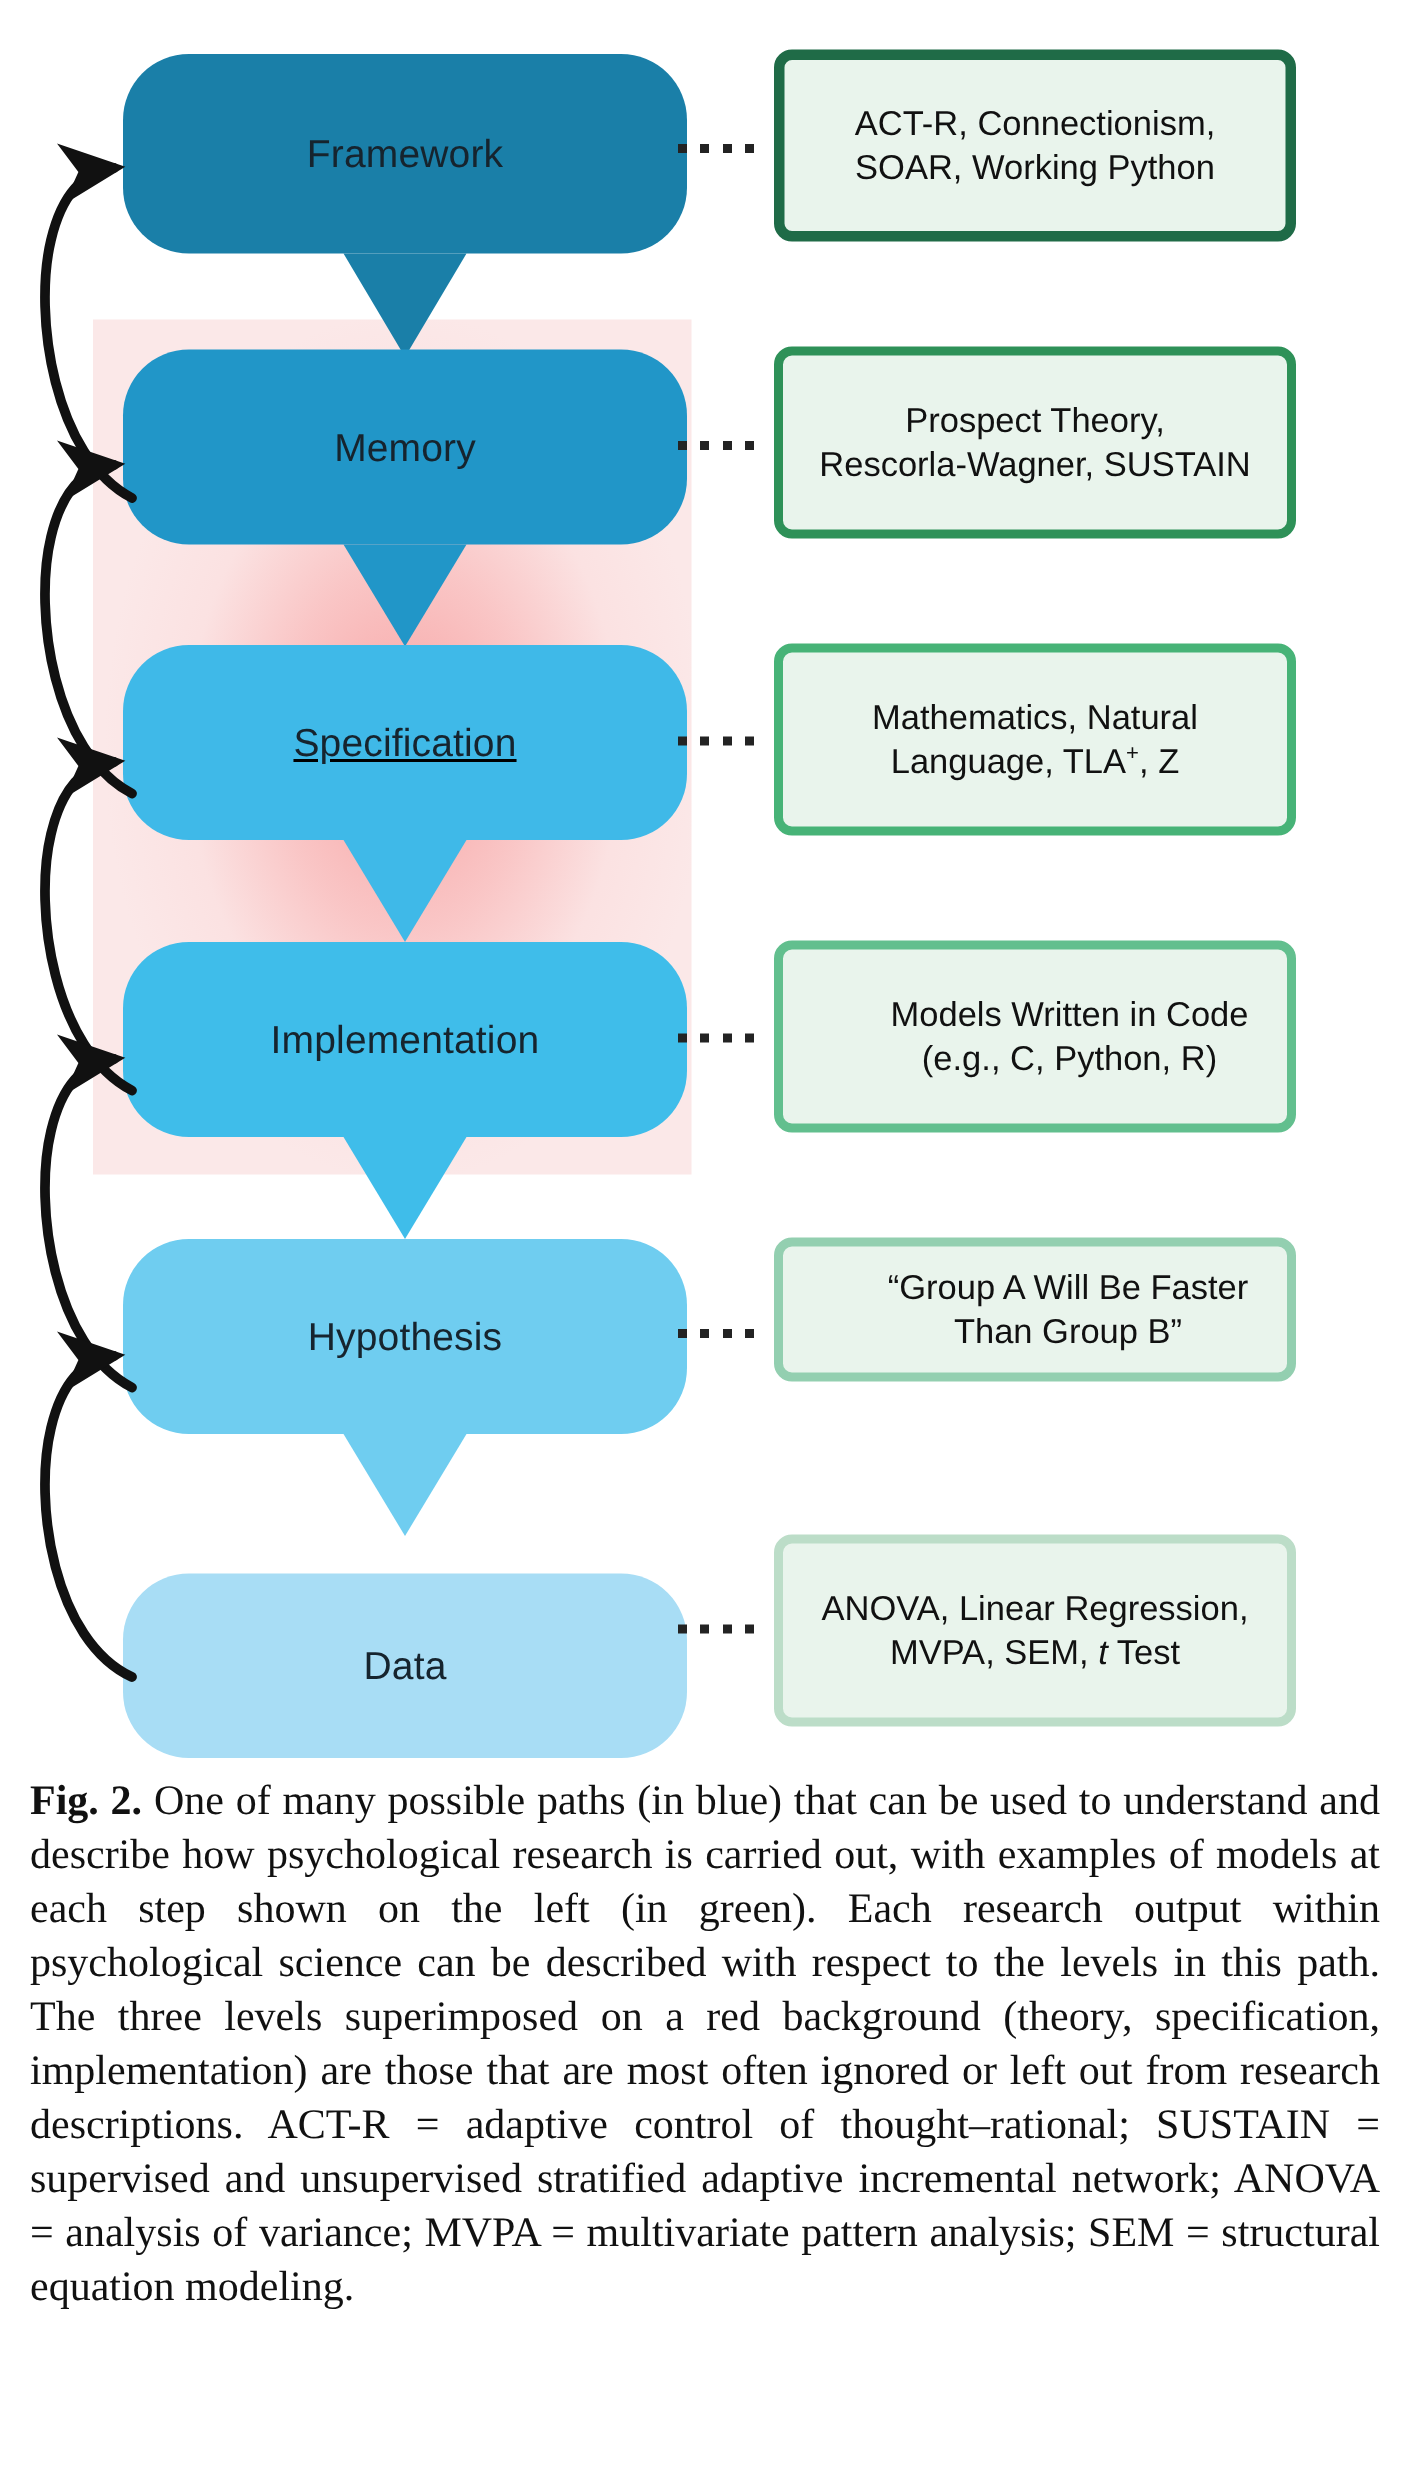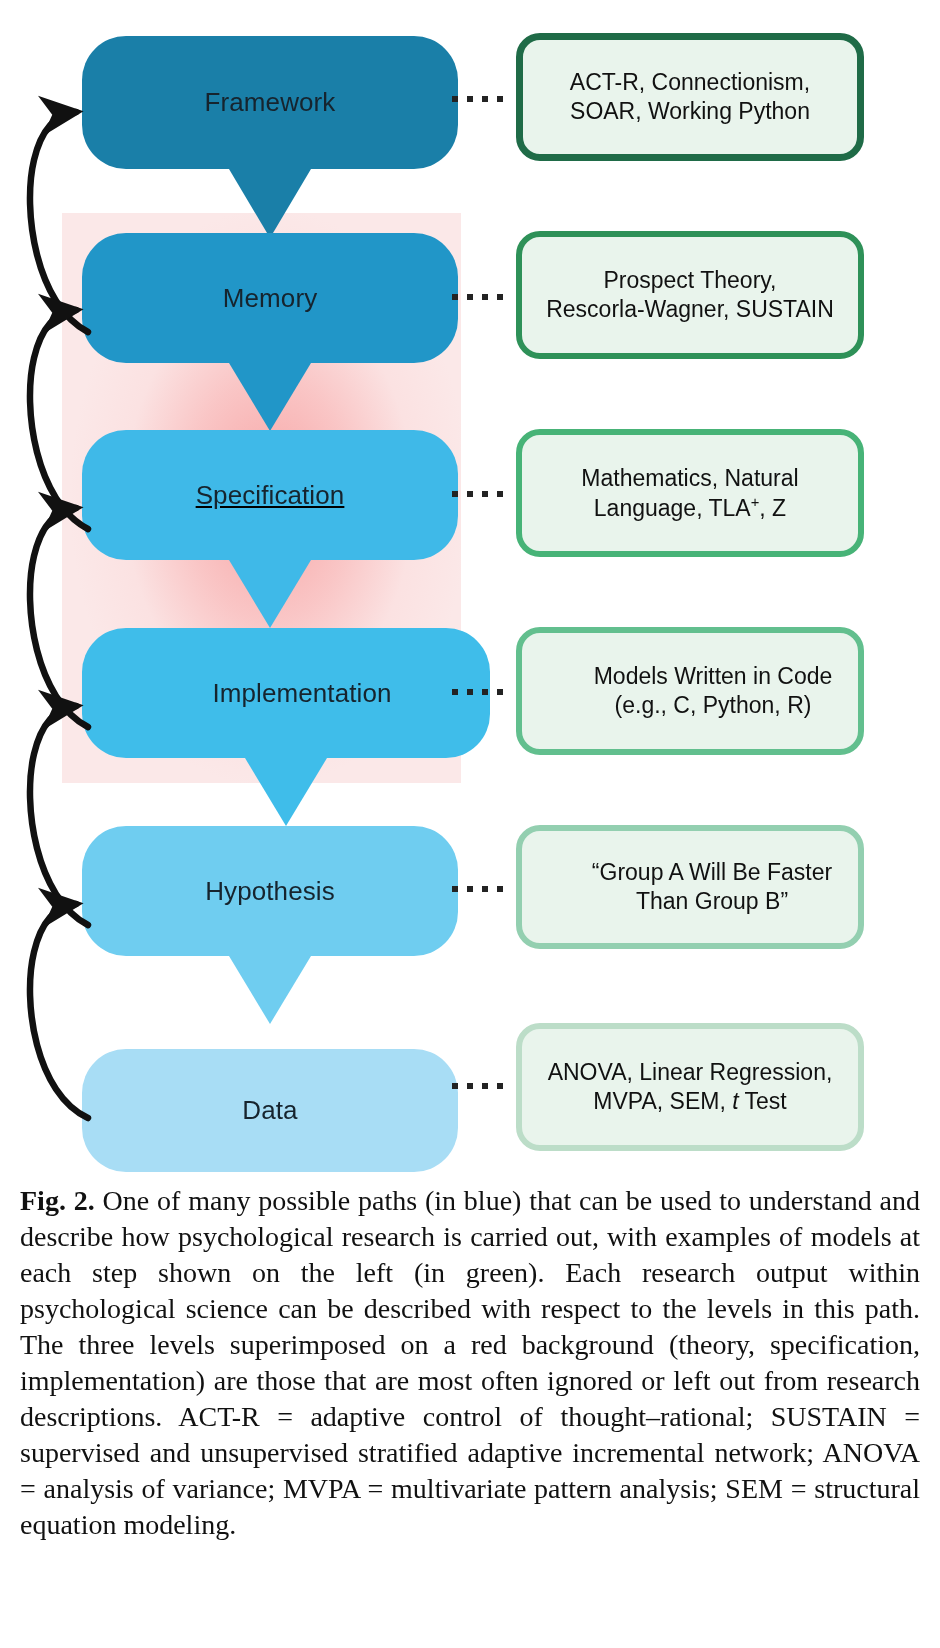--- a/index.html
+++ b/index.html
@@ -45,21 +45,21 @@
   .dots{
     position:absolute;height:6px;width:58px;
     background-image:repeating-linear-gradient(to right,
        #232323 0px,#232323 6px,
        rgba(0,0,0,0) 6px,rgba(0,0,0,0) 15px);
   }
 
   
   .example{
     position:absolute;left:516px;width:348px;
-    border-radius:24px;background:#e9f4ec;
+    border-radius:12px;background:#e9f4ec;
     box-sizing:border-box;
     display:flex;align-items:center;justify-content:center;
     text-align:center;
   }
   .example .etxt{
     font-size:23px;line-height:1.26;color:#111111;
     font-family:"Liberation Sans",sans-serif;
     padding:0 14px;
   }
   .example .etxt sup{font-size:.64em;vertical-align:super;}
@@ -94,21 +94,21 @@
   <div class="step" style="top:233px;height:130px;background:#2196c8;">
     <span class="lbl">Memory</span>
     <span class="tail" style="top:130px;border-top:68px solid #2196c8;"></span>
   </div>
 
   <div class="step" style="top:430px;height:130px;background:#3fb9e8;text-decoration:underline;">
     <span class="lbl">Specification</span>
     <span class="tail" style="top:130px;border-top:68px solid #3fb9e8;"></span>
   </div>
 
-  <div class="step" style="top:628px;height:130px;background:#3fbdea;padding-left:32px;">
+  <div class="step" style="top:628px;height:130px;background:#3fbdea;">
     <span class="lbl">Implementation</span>
     <span class="tail" style="top:130px;border-top:68px solid #3fbdea;"></span>
   </div>
 
   <div class="step" style="top:826px;height:130px;background:#6fcdf0;">
     <span class="lbl">Hypothesis</span>
     <span class="tail" style="top:130px;border-top:68px solid #6fcdf0;"></span>
   </div>
 
   <div class="step" style="top:1024px;height:123px;background:#a8ddf5;margin-top:25px;">
@@ -143,21 +143,21 @@
     </div>
   </div>
 
   <div class="example" style="top:627px;height:128px;border:6px solid #62bf8e;padding-left:46px;">
     <div class="etxt">
       <span>Models Written in Code</span><br>
       <span>(e.g., C, Python, R)</span>
     </div>
   </div>
 
-  <div class="example" style="top:825px;height:124px;border:6px solid #93cfb0;padding-left:44px;">
+  <div class="example" style="top:825px;height:96px;border:6px solid #93cfb0;padding-left:44px;">
     <div class="etxt">
       <span>“Group A Will Be Faster</span><br>
       <span>Than Group B”</span>
     </div>
   </div>
 
   <div class="example" style="top:1023px;height:128px;border:6px solid #bcddc8;">
     <div class="etxt">
       <span>ANOVA, Linear Regression,</span><br>
       <span>MVPA, SEM, </span><i>t</i><span> Test</span>

